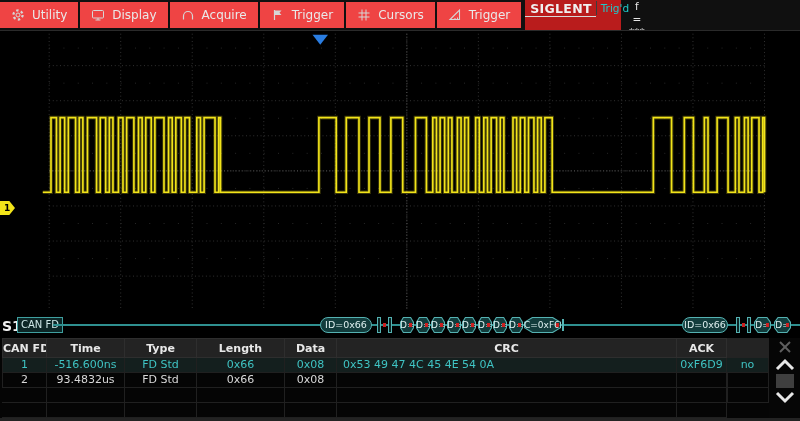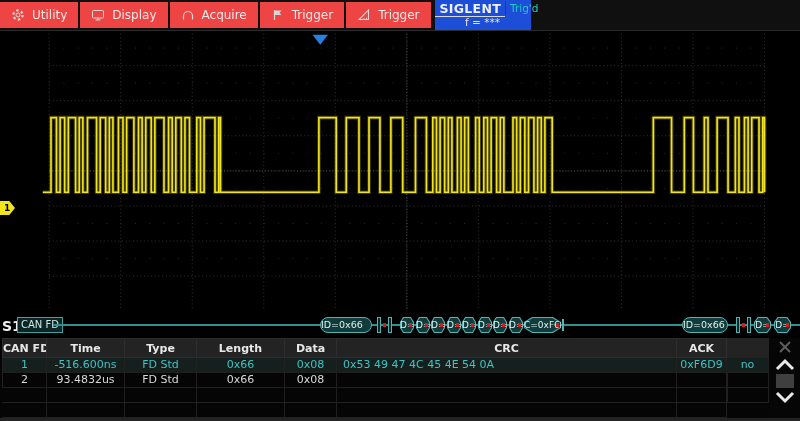--- a/index.html
+++ b/index.html
@@ -6,41 +6,41 @@
   body{width:800px;height:421px;overflow:hidden;font-family:"DejaVu Sans","Liberation Sans",sans-serif;}
   #app{position:relative;width:800px;height:421px;background:#000;}
 
   
   #topbar{display:flex;height:30px;background:#101010;align-items:stretch;}
   #menu{display:flex;align-items:stretch;}
   .mitem{display:flex;align-items:center;gap:7px;padding:0 11px;margin:2px 2px 2px 0;
          background:#ef4444;color:#e9e9e9;font-size:12px;white-space:nowrap;cursor:default;}
   .micon{width:14px;height:14px;display:inline-flex;}
   .micon svg{width:14px;height:14px;}
-  #brandbox{width:96px;display:flex;flex-direction:column;background:#1d4ed8;margin:0 0 0 2px;}
+  #brandbox{width:96px;display:flex;flex-direction:row;background:#b91c1c;margin:0 0 0 2px;}
   #brandtop{display:flex;height:16px;align-items:center;}
   #brand{font-weight:bold;font-size:12.5px;letter-spacing:.3px;color:#f0f0f0;padding:1px 4px 0 5px;
          border-bottom:1.5px solid #d8d8d8;}
   #trig{color:#1fc8c8;font-size:10.5px;padding:0 0 0 4px;border-left:1px solid #3c3c3c;height:14px;line-height:15px;}
   #freq{text-align:center;font-size:10.5px;color:#e6e6e6;line-height:13px;}
 
   
   #screen{position:relative;width:800px;height:308px;background:#000;border-top:1px solid #2a2a2a;box-sizing:border-box;}
   #scopesvg{position:absolute;left:0;top:0;}
   #chmarker{position:absolute;left:0;top:170px;width:15px;height:14px;background:#f2e41a;color:#000;
             font-size:9px;font-weight:bold;text-align:left;line-height:14px;padding-left:4px;box-sizing:border-box;
             clip-path:polygon(0 0,62% 0,100% 50%,62% 100%,0 100%);}
   
   #buslayer{position:absolute;left:0;top:0;width:800px;height:308px;pointer-events:none;}
   #bussrc{position:absolute;left:2px;top:287px;color:#f0f0f0;font-size:14px;font-weight:bold;}
   #busproto{position:absolute;left:17px;top:286px;height:14px;line-height:14px;padding:0 3px;
             border:1px solid #3f9f9f;background:#0c2626;color:#cfe8e8;font-size:10px;}
   #busline{position:absolute;left:53px;top:293px;width:747px;height:2px;background:#2f9090;}
   .btag{position:absolute;top:286px;height:16px;box-sizing:border-box;font-size:9px;color:#dff0f0;}
-  .pill{border:1px solid #55b2b2;border-radius:8px;background:#123c3c;text-align:left;line-height:14px;font-size:9.5px;}
+  .pill{border:1px solid #55b2b2;border-radius:8px;background:#123c3c;text-align:center;line-height:14px;font-size:9.5px;}
   .oct{background:#55b2b2;clip-path:polygon(22% 0,78% 0,100% 32%,100% 68%,78% 100%,22% 100%,0 68%,0 32%);
        text-align:center;line-height:16px;}
   .oct .oct-in{position:absolute;inset:1px;background:#123c3c;
        clip-path:polygon(22% 0,78% 0,100% 32%,100% 68%,78% 100%,22% 100%,0 68%,0 32%);}
   .oct .oct-txt{position:relative;z-index:1;}
   .trunc-dot{position:absolute;right:2px;top:6px;width:3px;height:4px;background:#cc2020;z-index:2;}
   .bars{display:flex;gap:2px;align-items:center;}
   .vbar{width:4px;height:16px;border:1px solid #55b2b2;background:#0c2626;box-sizing:border-box;}
   .redsq{width:3px;height:4px;background:#cc2020;}
   .btick{top:288px;width:2px;height:12px;background:#55b2b2;}
@@ -102,20 +102,33 @@
           <span>Acquire</span>
         </div>
         <div class="mitem">
           <span class="micon">
             <svg viewBox="0 0 14 14">
               <line x1="3.5" y1="2" x2="3.5" y2="12" stroke="#d6d6d6" stroke-width="1.2"></line>
               <path d="M3.5 2.5 h7 l-2 2.2 2 2.2 h-7 Z" fill="#d6d6d6"></path>
             </svg>
           </span>
           <span>Trigger</span>
+        </div>
+        <div class="mitem">
+          <span class="micon">
+            <svg viewBox="0 0 14 14">
+              <g stroke="#d6d6d6">
+                <line x1="5" y1="1.5" x2="5" y2="12.5"></line>
+                <line x1="9" y1="1.5" x2="9" y2="12.5"></line>
+                <line x1="1.5" y1="5" x2="12.5" y2="5"></line>
+                <line x1="1.5" y1="9" x2="12.5" y2="9"></line>
+              </g>
+            </svg>
+          </span>
+          <span>Cursors</span>
         </div>
         <div class="mitem">
           <span class="micon">
             <svg viewBox="0 0 14 14">
               <path d="M2 11.5 L11.5 11.5 L11.5 2 Z" fill="none" stroke="#d6d6d6" stroke-width="1.1"></path>
               <line x1="9.5" y1="11.5" x2="9.5" y2="9.5" stroke="#d6d6d6"></line>
               <line x1="7" y1="11.5" x2="7" y2="10" stroke="#d6d6d6"></line>
             </svg>
           </span>
           <span>Trigger</span>

